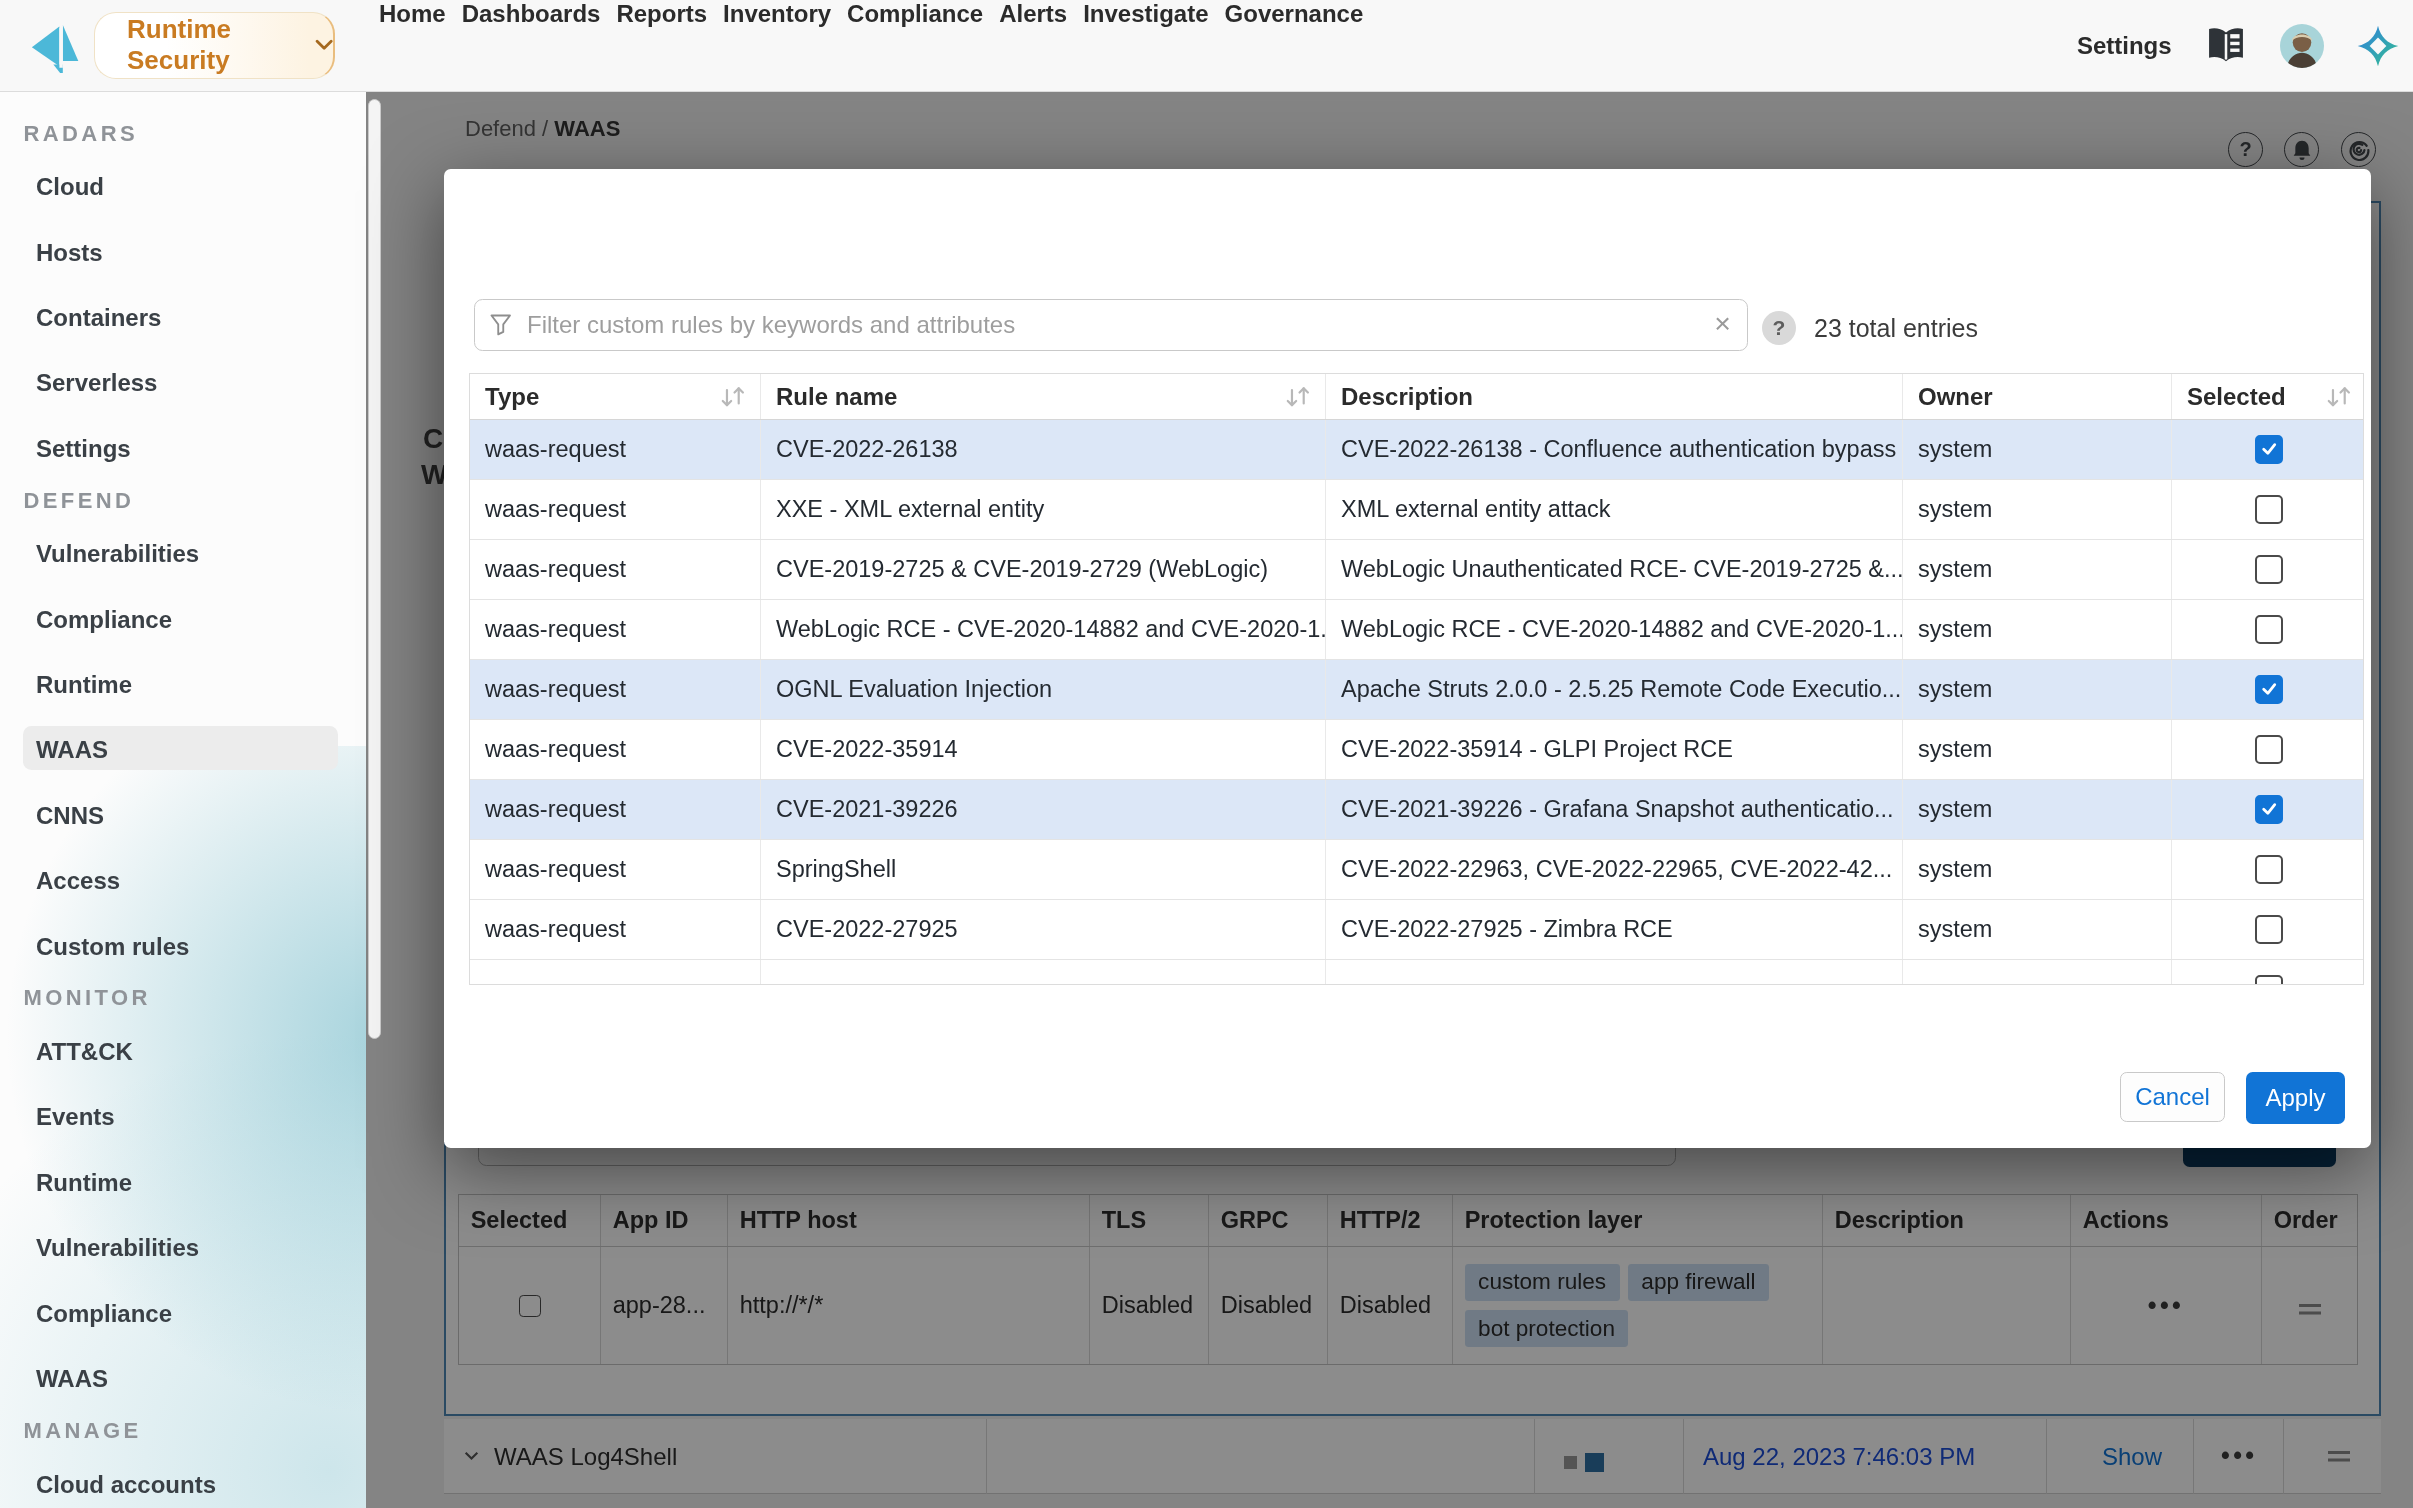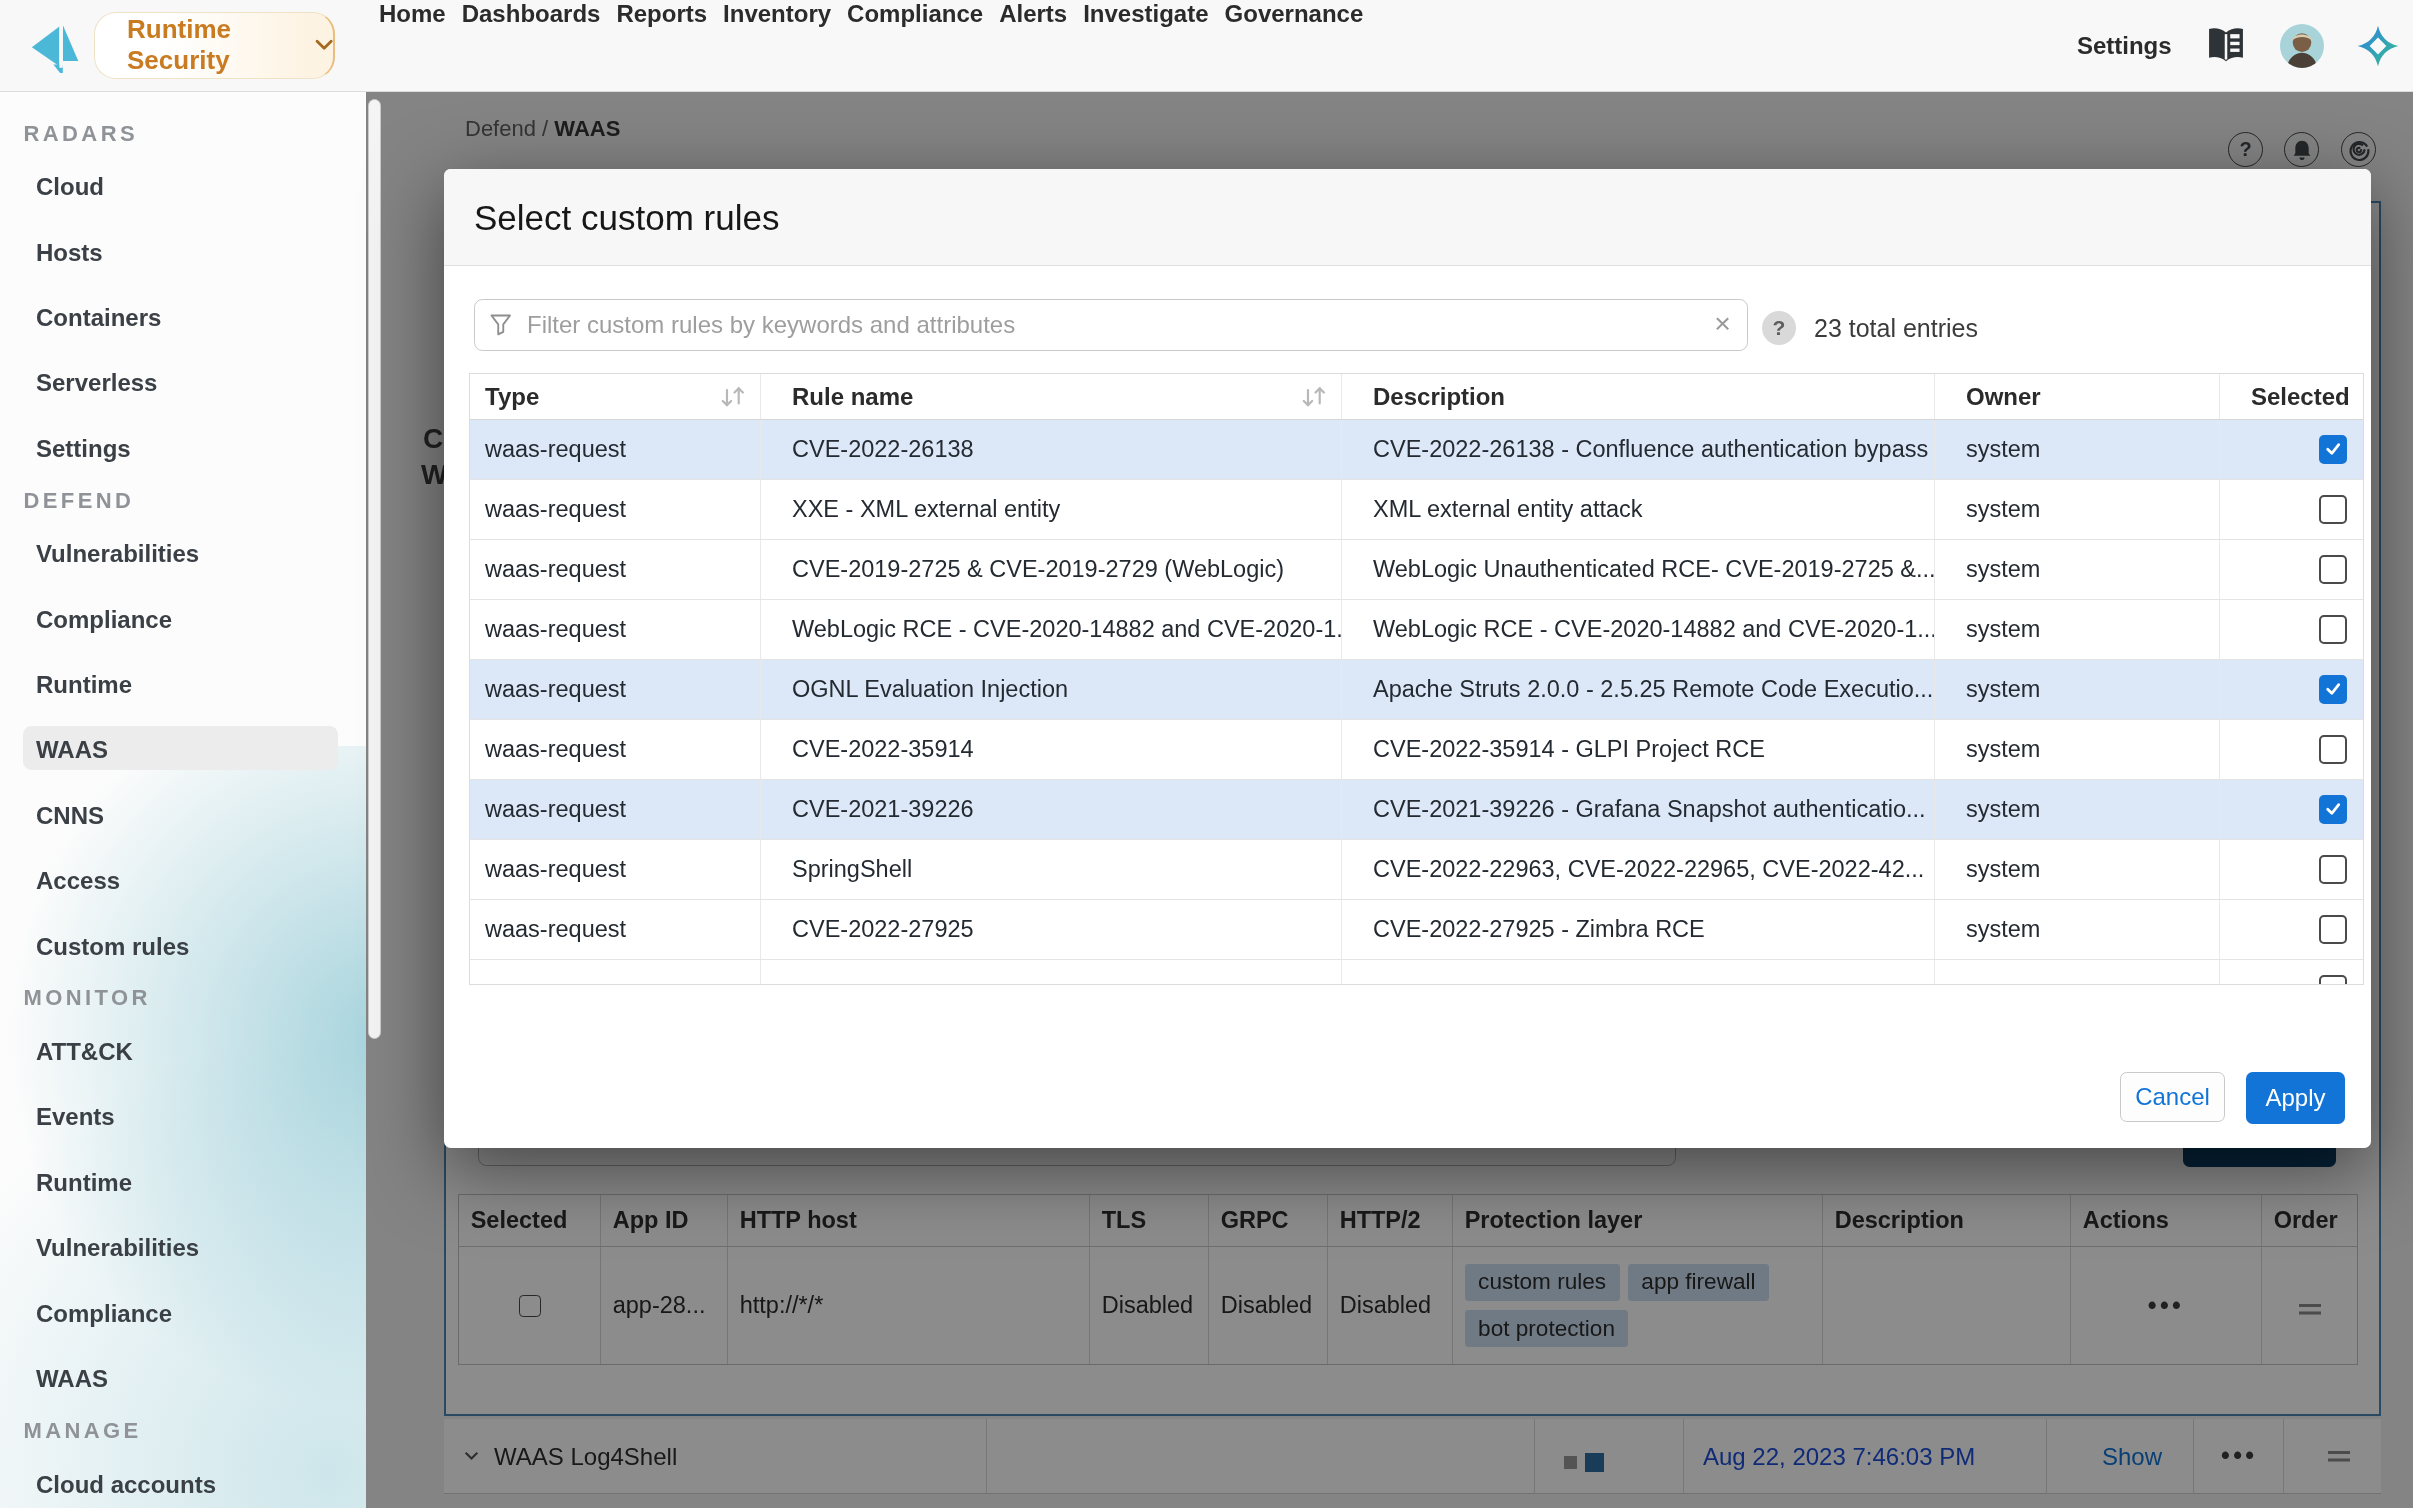--- a/index.html
+++ b/index.html
@@ -99,21 +99,21 @@
   #filter-funnel { position:absolute; left:15px; top:14.2px; }
   #filter-clear { position:absolute; right:17px; top:8.4px; font-size:28.5px; color:#9a9a9a; cursor:pointer; }
   #help-circle { position:absolute; left:1318px; top:142px; width:34px; height:34px; border-radius:50%;
                  background:#d9d9d9; display:flex; align-items:center; justify-content:center; cursor:pointer; }
   #help-circle span { font-size:21px; font-weight:700; color:#5d5d5d; }
   #total-entries { position:absolute; left:1370px; top:145px; font-size:25px; color:#3c3c3c; }
 
   #modal-table { position:absolute; left:25px; top:204px; width:1895px; height:612px;
                  border:0.8px solid #dcdcdc; overflow:hidden; background:#fff; }
   .mt-row { display:grid; grid-template-columns:291px 565px 577px 269px 194px; height:60px;
-            border-bottom:0.8px solid #e4e4e4; background:#fff;gap:16px; }
+            border-bottom:0.8px solid #e4e4e4; background:#fff; }
   .mt-row.sel { background:#dce7f7; }
   .mt-head { height:46px; border-bottom:0.8px solid #d6d6d6; }
   .mt-cell { position:relative; border-right:0.8px solid #e9e9e9; padding-left:15px; display:flex;
              align-items:center; font-size:23.5px; color:#242a31; overflow:hidden; white-space:nowrap; }
   .mt-cell:last-child { border-right:none; }
   .mt-head .mt-cell { font-weight:700; color:#2b2b2b; font-size:24px; }
   .sort-icon { position:absolute; right:11.7px; top:11px; }
   .mt-cbx-cell { justify-content:center; padding-left:0; }
   .mcbx { width:28.5px; height:28.5px; border:2.5px solid #4a4a4a; border-radius:5px; background:#fff; cursor:pointer; }
   .mcbx.checked { background:#1174d6; border-color:#1174d6; display:flex; align-items:center; justify-content:center; }
@@ -314,23 +314,20 @@
     <div class="rr-sep" style="left: 1090px;"></div>
     <div class="rr-sep" style="left: 1239px;"></div>
     <div class="rr-sep" style="left: 1602px;"></div>
     <div class="rr-sep" style="left: 1749px;"></div>
     <div class="rr-sep" style="left: 1839px;"></div>
   </div>
 
 <div id="overlay"></div>
 
 <div id="modal">
-  <div id="modal-header">
-    <div id="modal-title">Select custom rules</div>
-  </div>
 
   <div id="modal-filter">
     <input type="text" value="" placeholder="Filter custom rules by keywords and attributes" style="">
     <svg id="filter-funnel" width="23.5" height="23.5" viewBox="0 0 28 28">
       <path d="M3 3 L25 3 L17 13.5 L17 22.5 L11 25.5 L11 13.5 Z" fill="none" stroke="#8e8e8e" stroke-width="2.2" stroke-linejoin="round"></path>
     </svg>
     <span id="filter-clear">×</span>
   </div>
   <div id="help-circle">
     <span>?</span>

